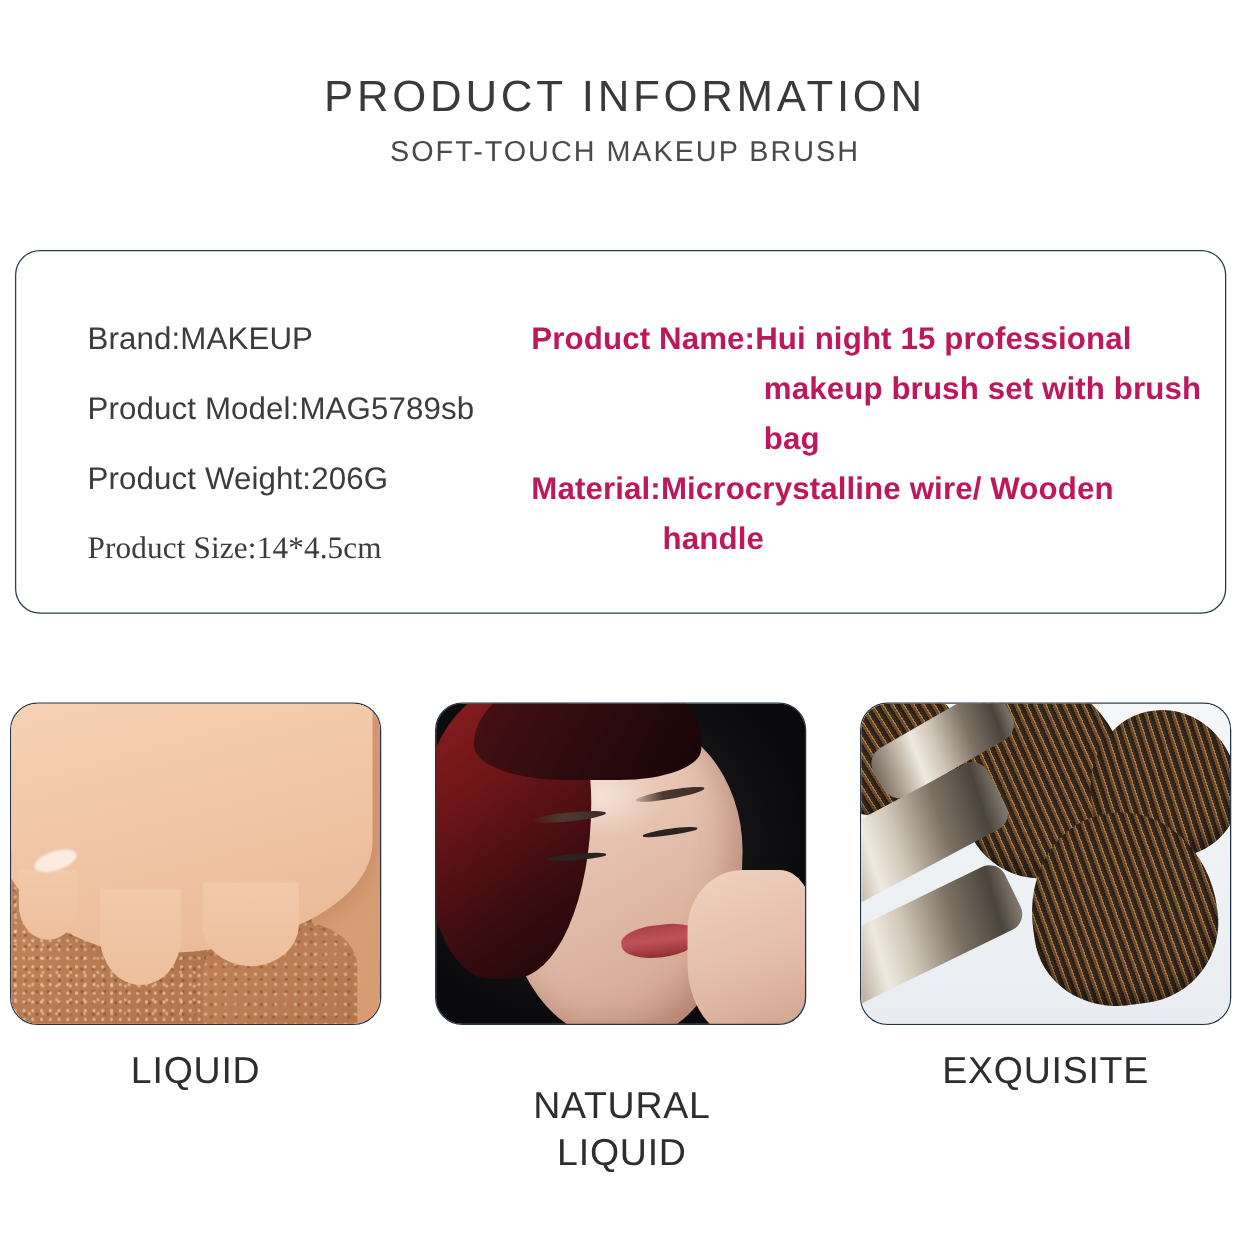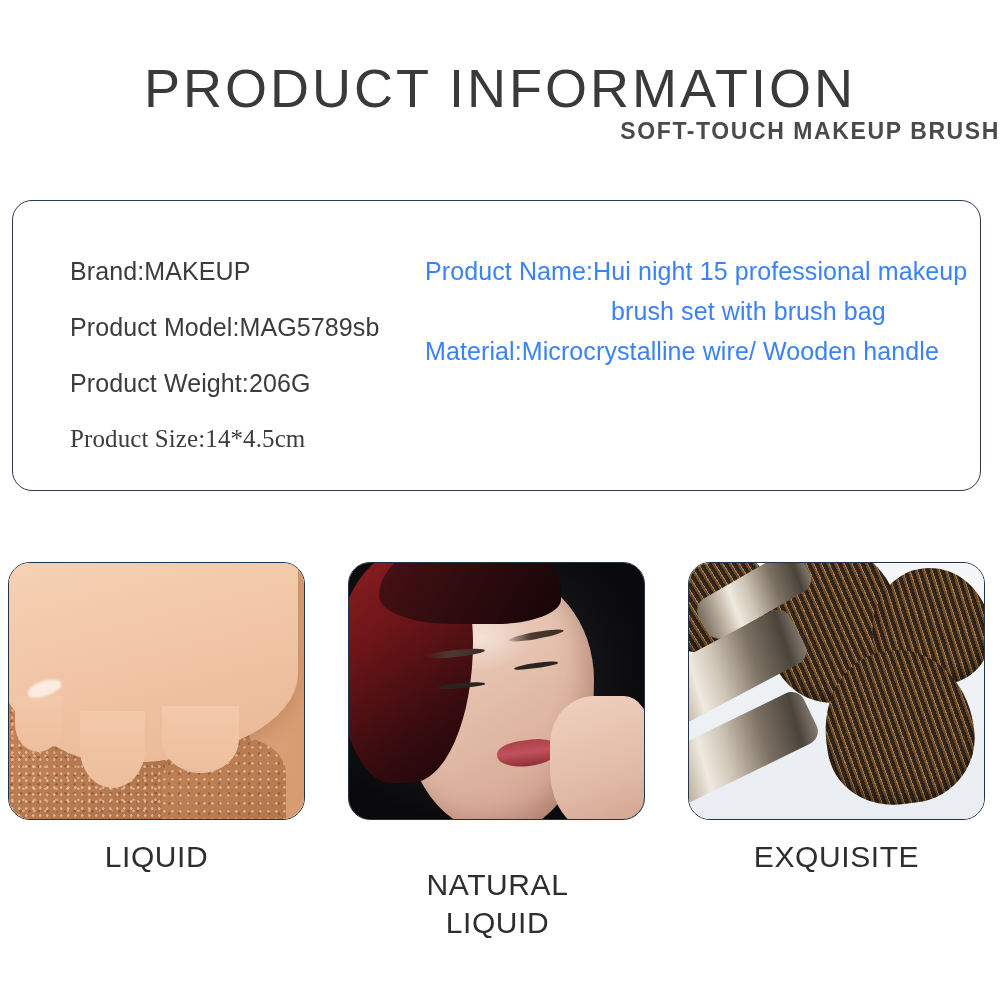--- a/index.html
+++ b/index.html
@@ -22,37 +22,36 @@
   
   .header {
     position: absolute;
     top: 58px;
     left: 0;
     width: 1000px;
     text-align: center;
   }
 
   .page-title {
-    font-size: 54px;
+    font-size: 35px;
     font-weight: 300;
     letter-spacing: 3.0px;
     color: #3a3a3a;
     line-height: 1.12;
     white-space: nowrap;
   }
 
   .page-subtitle {
-    margin-top: 0;
+    margin-top: 11px;
     font-size: 23px;
-    font-weight: 700;
+    font-weight: 400;
     letter-spacing: 1.6px;
     color: #4a4a4a;
     line-height: 1.15;
     white-space: nowrap;
-    text-align: right;
   }
 
   
   .spec-box {
     position: absolute;
     left: 12px;
     top: 200px;
     width: 969px;
     height: 291px;
     border: 1.4px solid #2a3b50;
@@ -90,22 +89,22 @@
     letter-spacing: 0.1px;
     white-space: nowrap;
   }
 
   .spec-col-left .spec-line { margin-bottom: 16px; }
   .spec-col-left .spec-line:last-child { margin-bottom: 0; font-family: Liberation Serif, serif; }
 
   
   .spec-line-wrap {
     font-size: 25px;
-    font-weight: 400;
-    color: #3b82f6;
+    font-weight: 700;
+    color: #be185d;
     line-height: 40px;
     letter-spacing: 0.1px;
     padding-left: 186px;
     text-indent: -186px;
     white-space: normal;
   }
 
   .spec-line-wrap.material {
     padding-left: 105px;
     text-indent: -105px;

